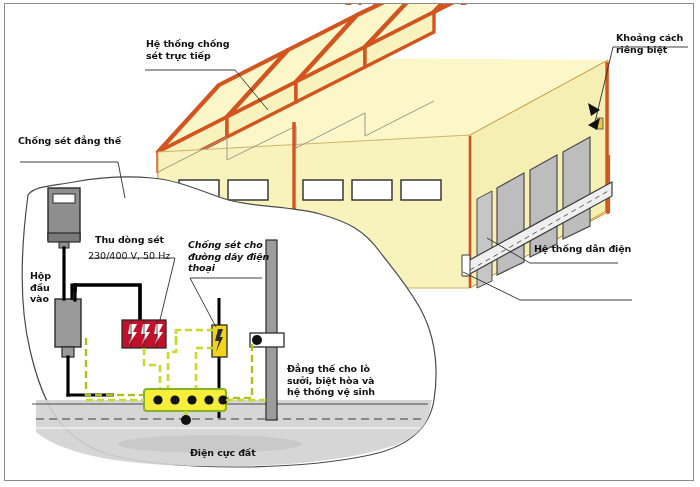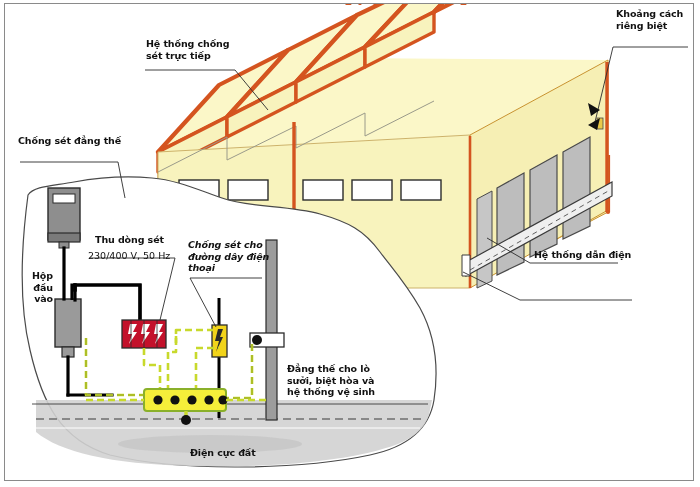--- a/index.html
+++ b/index.html
@@ -266,37 +266,37 @@
       <g>
         <polygon points="588,125 600,118 597,130" fill="#111111"></polygon>
         <polygon points="600,110 588,103 591,116" fill="#111111"></polygon>
       </g>
     </g>
   </svg>
 
   <div class="lbl" style="left:146px; top:38px; width:110px;">Hệ thống chống
 sét trực tiếp</div>
 
-  <div class="lbl" style="left:616px; top:8px; width:80px;">Khoảng cách
+  <div class="lbl" style="left:616px; top:32px; width:80px;">Khoảng cách
 riêng biệt</div>
 
   <div class="lbl" style="left:18px; top:135px; width:130px;">Chống sét đẳng thế</div>
 
-  <div class="lbl" style="left:534px; top:249px; width:120px;">Hệ thống dẫn điện</div>
+  <div class="lbl" style="left:534px; top:243px; width:120px;">Hệ thống dẫn điện</div>
 
 
   <div class="lbl" style="left:95px; top:234px; width:100px;">Thu dòng sét</div>
 
   <div class="num" style="left:88px; top:250px;">230/400 V, 50 Hz</div>
 
   <div class="lbl" style="left:188px; top:239px; width:92px;font-style:italic;">Chống sét cho
 đường dây điện
 thoại</div>
 
-  <div class="lbl" style="left:21px; top:270px; width:32px;text-align:right;">Hộp
+  <div class="lbl" style="left:30px; top:270px; width:32px;">Hộp
 đầu
 vào</div>
 
   <div class="lbl" style="left:287px; top:363px; width:110px;">Đẳng thế cho lò
 sưởi, biệt hòa và
 hệ thống vệ sinh</div>
 
   <div class="lbl" style="left:190px; top:447px; width:110px;">Điện cực đất</div>
 </div>
 

